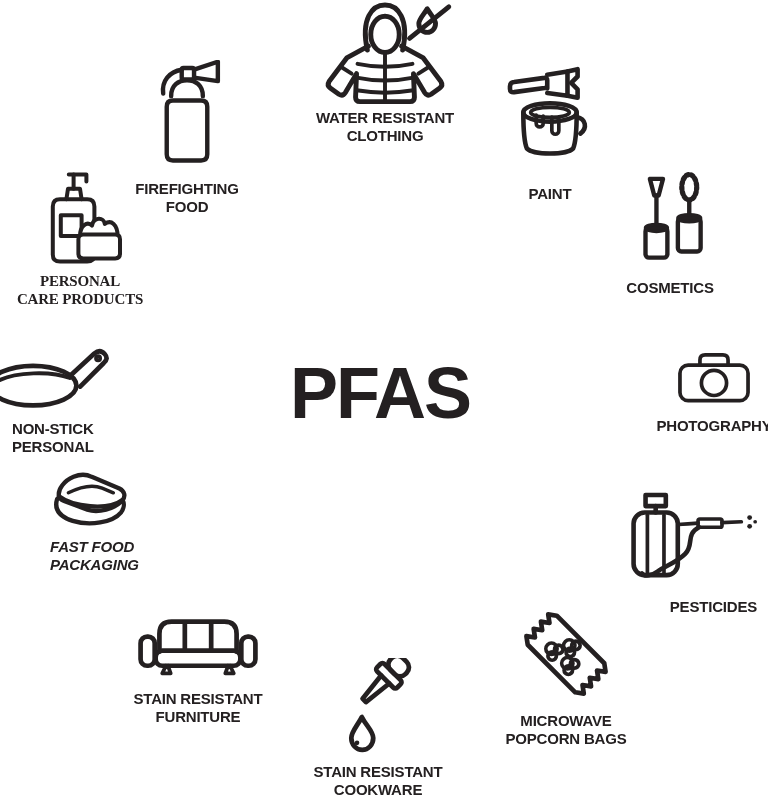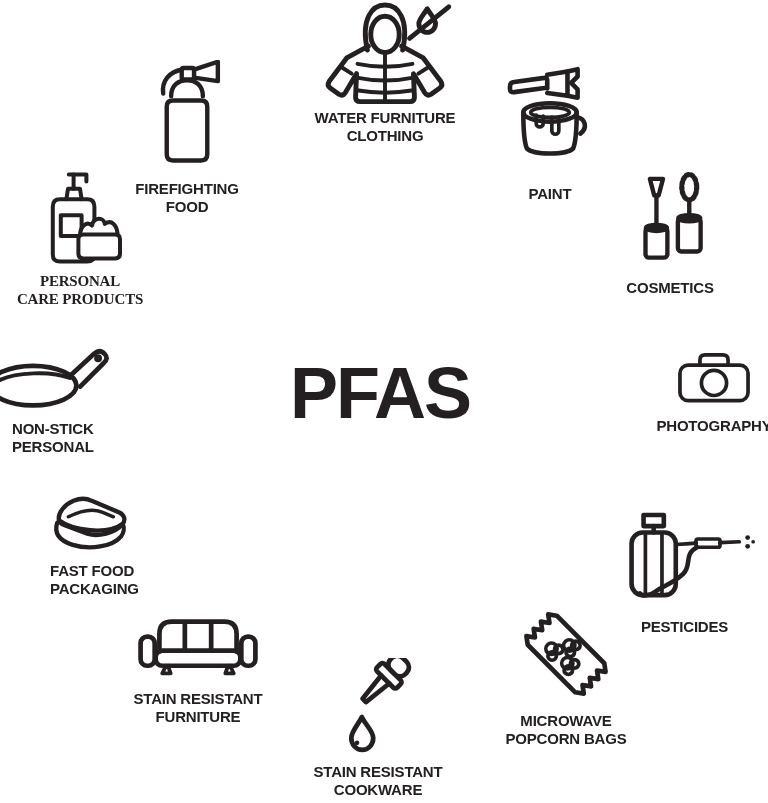--- a/index.html
+++ b/index.html
@@ -28,23 +28,23 @@
   .ico .bristle{stroke-dasharray:2.5 3.2;stroke-width:6;}
   .ico .white{fill:#ffffff;}
 
   
   .i-clothing   {left:300px;top:2px;  width:170px;}
   .i-firefoam   {left:132px;top:60px; width:110px;gap:8px;}
   .i-paint      {left:494px;top:58px; width:112px;}
   .i-cosmetics  {left:614px;top:170px;width:112px;}
   .i-personal   {left:18px; top:164px;width:124px;}
   .i-nonstick   {left:-12px;top:346px;width:124px;}
-  .i-fastfood   {left:46px; top:490px;width:112px;}
+  .i-fastfood   {left:46px; top:466px;width:112px;font-style:italic;}
   .i-photo      {left:652px;top:346px;width:124px;}
-  .i-pesticides {left:612px;top:512px;width:145px;}
+  .i-pesticides {left:612px;top:492px;width:145px;align-items:flex-end;}
   .i-popcorn    {left:500px;top:598px;width:132px;}
   .i-furniture  {left:128px;top:614px;width:140px;}
   .i-stainprod  {left:308px;top:658px;width:140px;}
 
   .i-clothing  .label{margin-top:3px;}
   .i-firefoam  .label{margin-top:8px;}
   .i-paint     .label{margin-top:21px;}
   .i-cosmetics .label{margin-top:9px;}
   .i-personal  .label{margin-top:5px;font-family:Liberation Serif, serif;}
   .i-nonstick  .label{margin-top:8px;margin-left:24px;}
@@ -70,21 +70,21 @@
       <ellipse cx="70" cy="33" rx="14.5" ry="18.5"></ellipse>
       <path d="M53,45 L31,57 L13,81 Q10.5,85 14.5,88 L23,94 Q27,96.5 29.5,92.5 L41,73 L40,97 Q40,101.5 44.5,101.5 L95.5,101.5 Q100,101.5 100,97 L99,73 L110.5,92.5 Q113,96.5 117,94 L125.5,88 Q129.5,85 127,81 L109,57 L87,45"></path>
       <path class="thin" d="M42,63 Q70,69 98,63"></path>
       <path class="thin" d="M41,77 Q70,83 99,77"></path>
       <path class="thin" d="M41,90 Q70,95 99,90"></path>
       <line class="thin" x1="70" y1="53" x2="70" y2="100"></line>
       <line class="thin" x1="25" y1="66" x2="36" y2="73"></line>
       <line class="thin" x1="104" y1="73" x2="115" y2="66"></line>
     </svg>
     <div class="label">
-      <span>WATER FURNITURE</span>
+      <span>WATER RESISTANT</span>
       <span>CLOTHING</span>
     </div>
   </div>
 
   <div class="item i-firefoam">
     <svg class="ico" width="78" height="104" viewBox="0 0 80 118">
       <path d="M24,46 h32 q7,0 7,7 v54 q0,7 -7,7 h-32 q-7,0 -7,-7 v-54 q0,-7 7,-7 Z"></path>
       <path d="M22,41 C22,29 30,23 40,23 C50,23 58,29 58,41"></path>
       <rect x="34" y="9" width="14" height="13" rx="2"></rect>
       <path d="M48,11 L75,2 L75,24 L48,20"></path>

